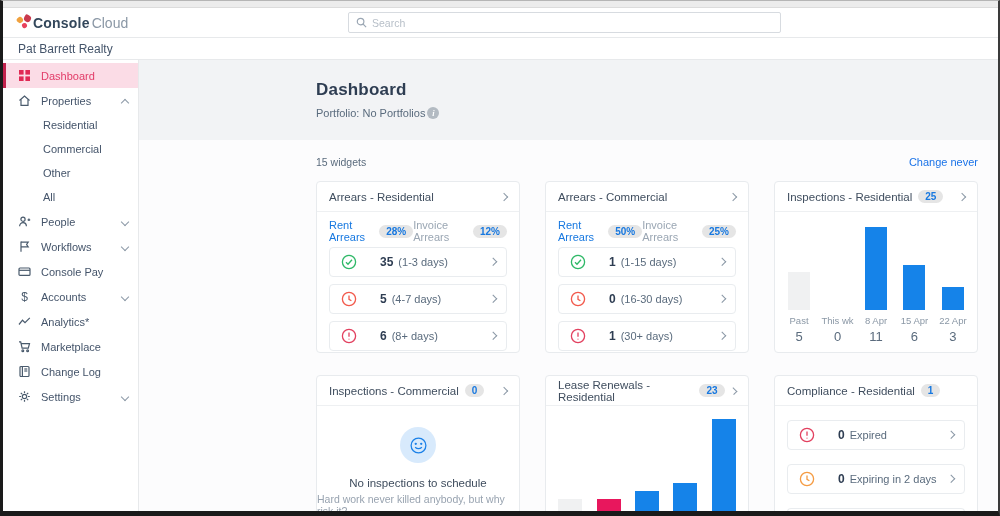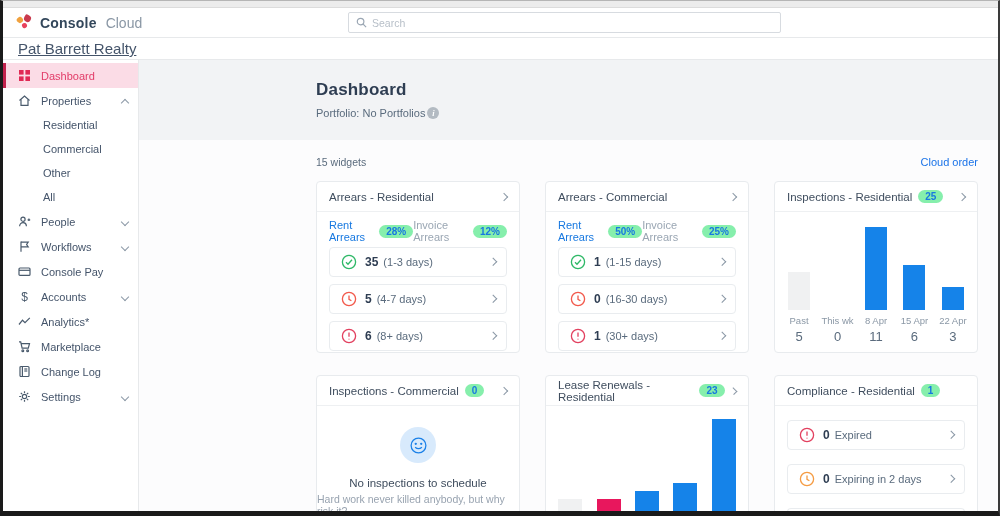--- a/index.html
+++ b/index.html
@@ -7,35 +7,35 @@
   body { font-family:"Liberation Sans", sans-serif; }
   .screen {
     position:relative; width:1000px; height:516px; overflow:hidden;
     background:#ffffff;
     border-left:3px solid #1a1a1a; border-bottom:5px solid #1a1a1a;
     border-right:2px solid #3a3a3a; border-top:1px solid #b5b5b5;
   }
   
   .top-strip { height:7px; background:#ececec; border-bottom:1px solid #dcdcdc; }
   .topbar { height:30px; background:#fff; border-bottom:1px solid #e7e9eb; display:flex; align-items:center; position:relative; }
-  .brand { display:flex; gap:7px; padding-left:14px; }
+  .brand { display:flex; padding-left:14px; }
   .brand-mark { width:16px; height:16px; position:relative; }
   .brand-mark i { position:absolute; border-radius:50% 50% 50% 2px; }
   .bm1 { width:6px; height:6px; left:0; top:2px; background:#f0a13e; transform:rotate(45deg); }
   .bm2 { width:7px; height:7px; left:7px; top:0; background:#c93a4e; transform:rotate(120deg); }
   .bm3 { width:5px; height:5px; left:5px; top:8px; background:#e8425c; transform:rotate(-30deg); }
   .brand-bold { font-size:14px; font-weight:700; color:#33475b; letter-spacing:.2px; }
   .brand-light { font-size:14px; font-weight:400; color:#8a97a5; margin-left:2px; }
   .search-box { position:absolute; left:345px; top:4px; width:433px; height:21px;
     border:1px solid #d7dbe0; border-radius:2px; background:#fff; display:flex; align-items:center; padding:0 7px; gap:5px; }
   .search-box input { border:none; outline:none; flex:1; font-size:10.5px; color:#44546a; font-family:inherit; background:transparent; }
   .search-box input::placeholder { color:#b7bfc8; }
   
   .orgbar { height:22px; background:#fff; border-bottom:1px solid #e7e9eb; display:flex; align-items:center; padding-left:15px;
-    font-size:15px; color:#44546a;text-decoration:underline; }
+    font-size:12px; color:#44546a; }
   
   .body { display:flex; height:451px; }
   .sidebar { width:136px; min-width:136px; background:#fff; border-right:1px solid #e7e9eb; padding-top:3px; }
   .side-item { height:25px; display:flex; align-items:center; gap:10px; padding-left:15px; padding-right:10px;
     font-size:11px; color:#44546a; cursor:pointer; }
   .side-item .sicon { width:13px; height:13px; color:#4a5b6d; flex:none; }
   .side-item .dollar { width:13px; text-align:center; font-size:12px; color:#4a5b6d; font-weight:400; }
   .side-item.active { background:#fbdce6; color:#e23c68; border-left:3px solid #c2224d; padding-left:12px; }
   .side-item.active .sicon { color:#e02a55; }
   .side-sub { height:24px; display:flex; align-items:center; padding-left:40px; font-size:11px; color:#44546a; cursor:pointer; }
@@ -55,31 +55,31 @@
   .content { padding:16px 24px 0 177px; }
   .toolbar { display:flex; align-items:center; width:662px; }
   .widgets-count { font-size:10.5px; color:#5a6b7d; }
   .change-order { margin-left:auto; font-size:11px; color:#1a73e8; cursor:pointer; text-decoration:none; }
   .grid { margin-top:13px; width:662px; display:grid; grid-template-columns:repeat(3, 1fr); column-gap:25px; row-gap:22px; }
   
   .card { background:#fff; border:1px solid #e8ebee; border-radius:4px; height:172px; overflow:visible; }
   .card.tall { height:206px; }
   .card-head { height:30px; display:flex; align-items:center; padding:0 12px; border-bottom:1px solid #eef0f2; gap:6px; }
   .card-title { font-size:11.5px; color:#3f4d5e; }
-  .pill { background:#86efac; color:#1778e0; border-radius:9px; padding:1px 7px; font-size:10px; font-weight:600; }
+  .pill { background:#e5e5e5; color:#1778e0; border-radius:9px; padding:1px 7px; font-size:10px; font-weight:600; }
   .head-chev { margin-left:auto; }
   .card-body { padding:4px 12px 10px 12px; }
   .tabs { display:flex; align-items:center; margin:6px 0 1px 0; height:18px; }
   .tab { display:flex; align-items:center; gap:5px; font-size:11px; cursor:pointer; }
   .tab.on { color:#1778e0; }
   .tab.off { color:#9aa6b3; margin-left:auto; }
   .stat-row { display:flex; align-items:center; gap:8px; height:30px; border:1px solid #e9ecef; border-radius:4px;
     margin-top:7px; padding:0 11px; cursor:pointer; background:#fff; }
   .stat-row.roomy { height:30px; margin-top:8px; }
-  .stat-num { font-size:12px; font-weight:700; color:#2e3d52; }
+  .stat-num { font-size:12px; font-weight:700; color:#2e3d52;margin-left:15px; }
   .stat-range { font-size:11px; color:#5a6b7d; margin-left:-3px; }
   .stat-row .chev { margin-left:auto; width:5.5px; height:5.5px; }
   .sicon16 { width:16px; height:16px; flex:none; }
   .partial-row { height:12px; border:1px solid #e9ecef; border-bottom:none; border-radius:4px 4px 0 0; margin-top:8px; }
   
   .chart { display:flex; justify-content:space-between; padding:10px 6px 0 6px; }
   .ccol { width:19%; display:flex; flex-direction:column; align-items:center; }
   .cbar-wrap { display:flex; align-items:flex-end; justify-content:center; }
   .chart-a .cbar-wrap { height:88px; }
   .chart-b .cbar-wrap { height:99px; }
@@ -221,21 +221,21 @@
         <div class="page-title">Dashboard</div>
         <div class="page-sub">
           <span>Portfolio: No Portfolios</span>
           <span class="info-dot">i</span>
         </div>
       </div>
 
       <div class="content">
         <div class="toolbar">
           <span class="widgets-count">15 widgets</span>
-          <a class="change-order" href="#">Cloud order</a>
+          <a class="change-order" href="#">Change never</a>
         </div>
 
         <div class="grid">
 
           <section class="card">
             <header class="card-head">
               <span class="card-title">Arrears - Residential</span>
               <span class="chev right head-chev"></span>
             </header>
             <div class="card-body">

